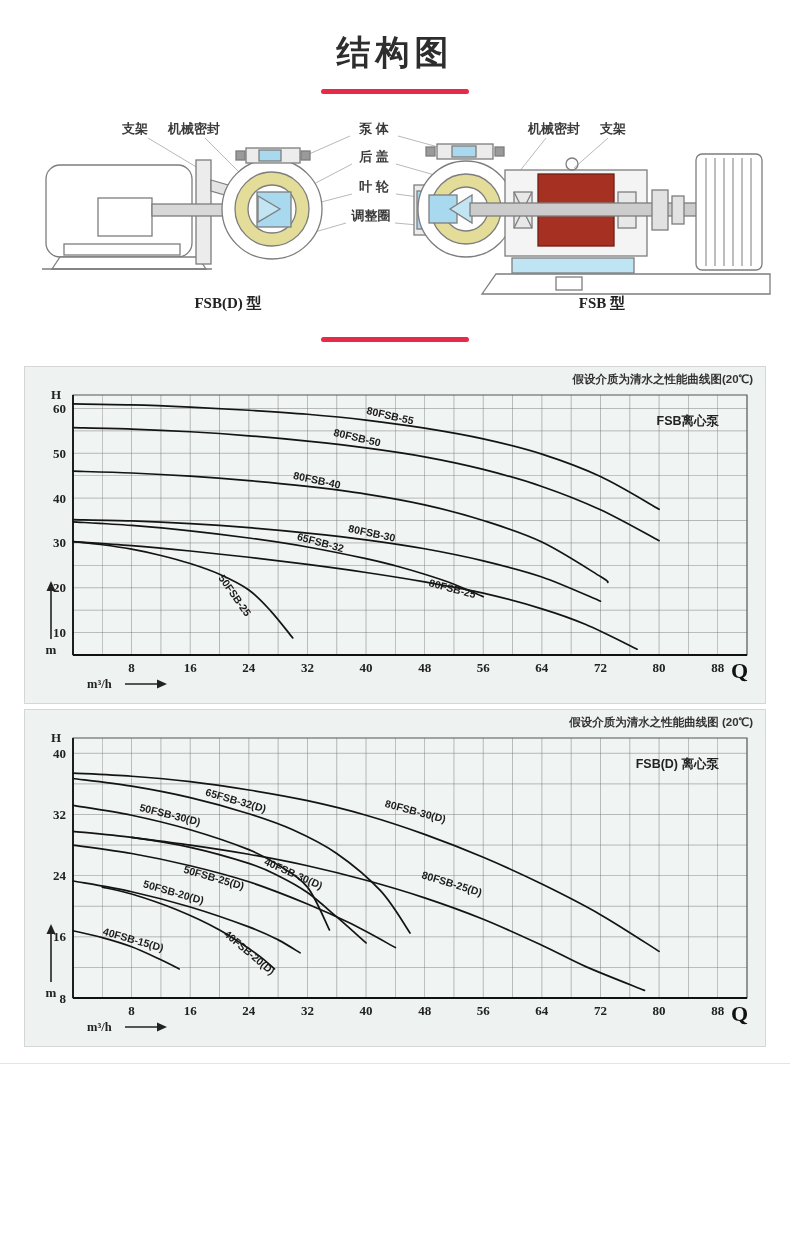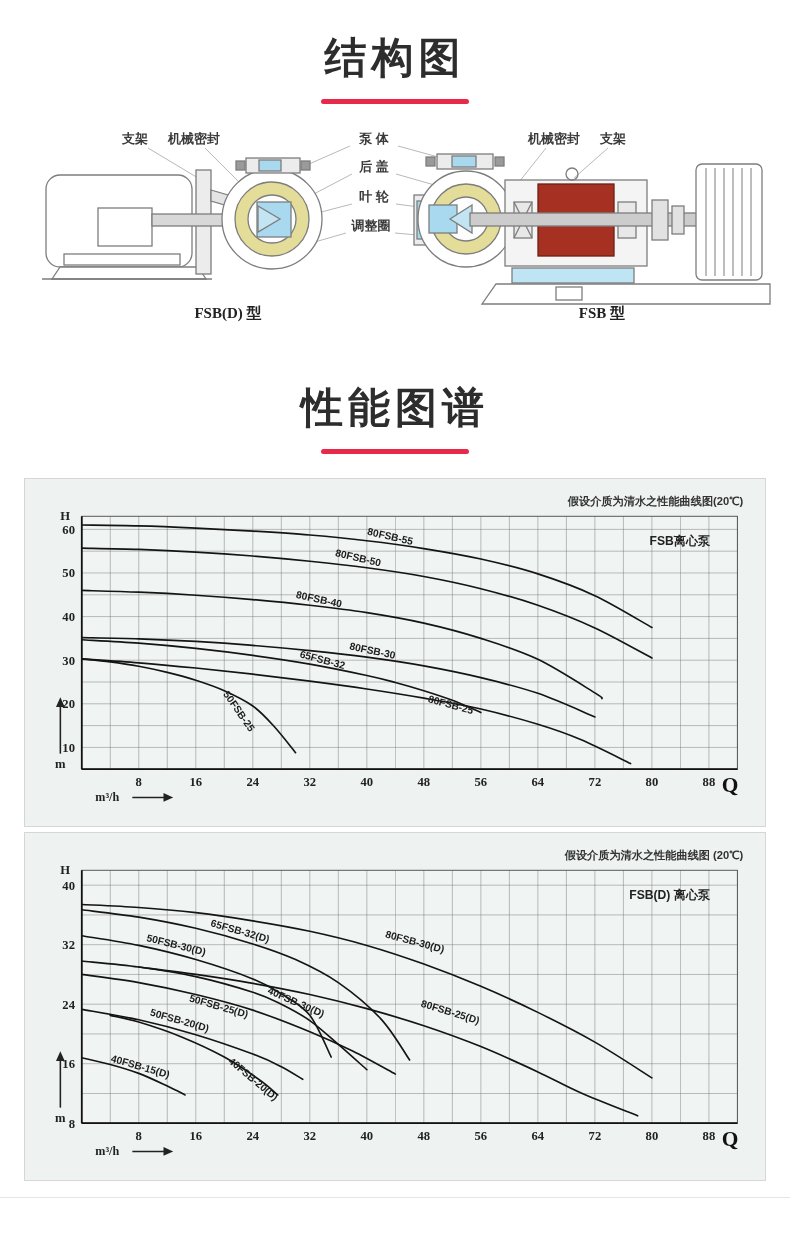--- a/index.html
+++ b/index.html
@@ -1,25 +1,25 @@
 <!DOCTYPE html>
 <html style="--accent: #e8294a;"><head>
 <meta charset="utf-8">
 <style>
   :root { --accent:#e8294a; }
   * { box-sizing: border-box; }
   body { margin:0; background:#ffffff; font-family:"Liberation Sans", sans-serif; }
   .page { width:790px; margin:0 auto; background:#fff; padding-bottom:18px; }
-  .sec-title { text-align:center; font-size:42px; font-weight:700; color:#2d2d2d;
+  .sec-title { text-align:center; font-size:34px; font-weight:700; color:#2d2d2d;
                letter-spacing:5px; padding-top:30px; }
   .sec-underline { width:148px; height:5px; border-radius:3px; background:var(--accent);
                    margin:13px auto 0; }
   .diagram-wrap { margin-top:14px;text-decoration:underline; }
   .charts { margin:24px 24px 0; }
-  .chart-box { border:1px solid #d6d6d6; background:#eef2f1; padding:12px; margin-bottom:5px; }
+  .chart-box { border:1px solid #d6d6d6; background:#eef2f1; padding:2px; margin-bottom:5px; }
   .chart-box svg { display:block; width:100%; height:auto; }
   .bottom-rule { border-top:1px solid #e4e4e4; margin:16px 0 0; }
   text { user-select:none; }
   .dlabel { font-size:13px; font-weight:700; fill:#3a3a3a; }
   .dcaption { font-family:"Liberation Serif", serif; font-size:15px; font-weight:700; fill:#222; }
 </style>
 </head>
 <body>
 
 <div class="page">
@@ -102,21 +102,20 @@
         <text class="dlabel" x="374" y="83">叶 轮</text>
         <text class="dlabel" x="371" y="112">调整圈</text>
         <text class="dlabel" x="554" y="25">机械密封</text>
         <text class="dlabel" x="613" y="25">支架</text>
         <text class="dcaption" x="228" y="200">FSB(D) 型</text>
         <text class="dcaption" x="602" y="200">FSB 型</text>
       </g>
     </svg>
   </div>
 
-  <div class="sec-title" style="padding-top:46px;">性能图谱</div>
   <div class="sec-underline"></div>
 
   <div class="charts">
     <div class="chart-box">
       <svg viewBox="0 0 736 332">
           <rect x="46" y="26" width="674" height="260" fill="#f0f4f3"></rect>
           <line x1="46" y1="26" x2="46" y2="286" stroke="#6d6d6d" stroke-width="0.6" opacity="0.75"></line>
           <line x1="75.30434782608695" y1="26" x2="75.30434782608695" y2="286" stroke="#6d6d6d" stroke-width="0.6" opacity="0.75"></line>
           <line x1="104.6086956521739" y1="26" x2="104.6086956521739" y2="286" stroke="#6d6d6d" stroke-width="0.6" opacity="0.75"></line>
           <line x1="133.91304347826087" y1="26" x2="133.91304347826087" y2="286" stroke="#6d6d6d" stroke-width="0.6" opacity="0.75"></line>

